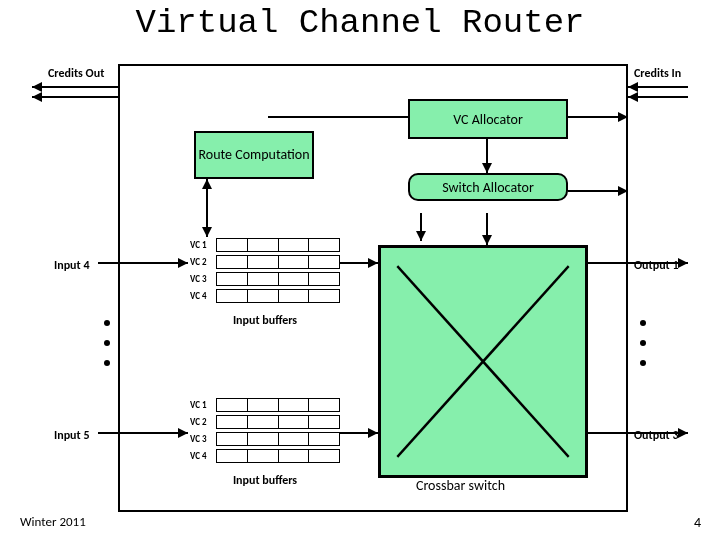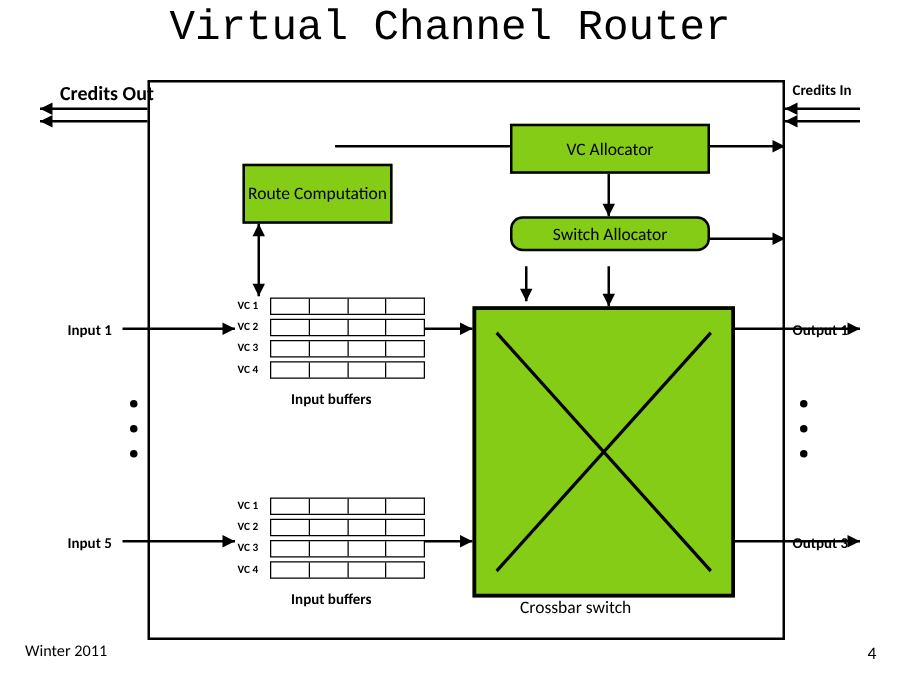--- a/index.html
+++ b/index.html
@@ -25,21 +25,21 @@
     top: 64px;
     width: 510px;
     height: 448px;
     border: 2px solid #000;
     box-sizing: border-box;
   }
   .credits-out {
     position: absolute;
     left: 48px;
     top: 66px;
-    font-size: 16px;
+    font-size: 12px;
     font-weight: 700;
   }
   .credits-in {
     position: absolute;
     left: 634px;
     top: 66px;
     font-size: 12px;
     font-weight: 700;
   }
   .footer-left {
@@ -51,21 +51,21 @@
   .footer-right {
     position: absolute;
     left: 694px;
     top: 514px;
     font-size: 14px;
   }
   .box {
     position: absolute;
     border: 2px solid #000;
     box-sizing: border-box;
-    background: #84cc16;
+    background: #86efac;
     display: flex;
     align-items: center;
     justify-content: center;
     text-align: center;
     font-size: 14px;
   }
   .vc-alloc   { left: 408px; top: 99px;  width: 160px; height: 40px; }
   .sw-alloc   { left: 408px; top: 173px; width: 160px; height: 28px; border-radius: 10px; }
   .route-comp { left: 158px; top: 131px; width: 120px; height: 48px; line-height: 1.1; margin-left: 36px; }
   .crossbar   { left: 378px; top: 245px; width: 210px; height: 233px; border-width: 3px; }
@@ -274,21 +274,21 @@
       <div class="cells">
         <div></div>
         <div></div>
         <div></div>
         <div></div>
       </div>
     </div>
   <div class="buf-title">Input buffers</div>
 </div>
 
-<div class="io-lbl" style="left:54px; top:258px;">Input 1</div>
+<div class="io-lbl" style="left:54px; top:258px;">Input 4</div>
 <div class="io-lbl" style="left:54px; top:428px;">Input 5</div>
 <div class="io-lbl" style="left:634px; top:258px;">Output 1</div>
 <div class="io-lbl" style="left:634px; top:428px;">Output 3</div>
 
 <div class="hline arrowR" style="left:98px;  top:262px; width:90px;"></div>
 <div class="hline arrowR" style="left:98px;  top:432px; width:90px;"></div>
 
 <div class="hline arrowR" style="left:340px; top:262px; width:38px;"></div>
 <div class="hline arrowR" style="left:340px; top:432px; width:38px;"></div>
 

